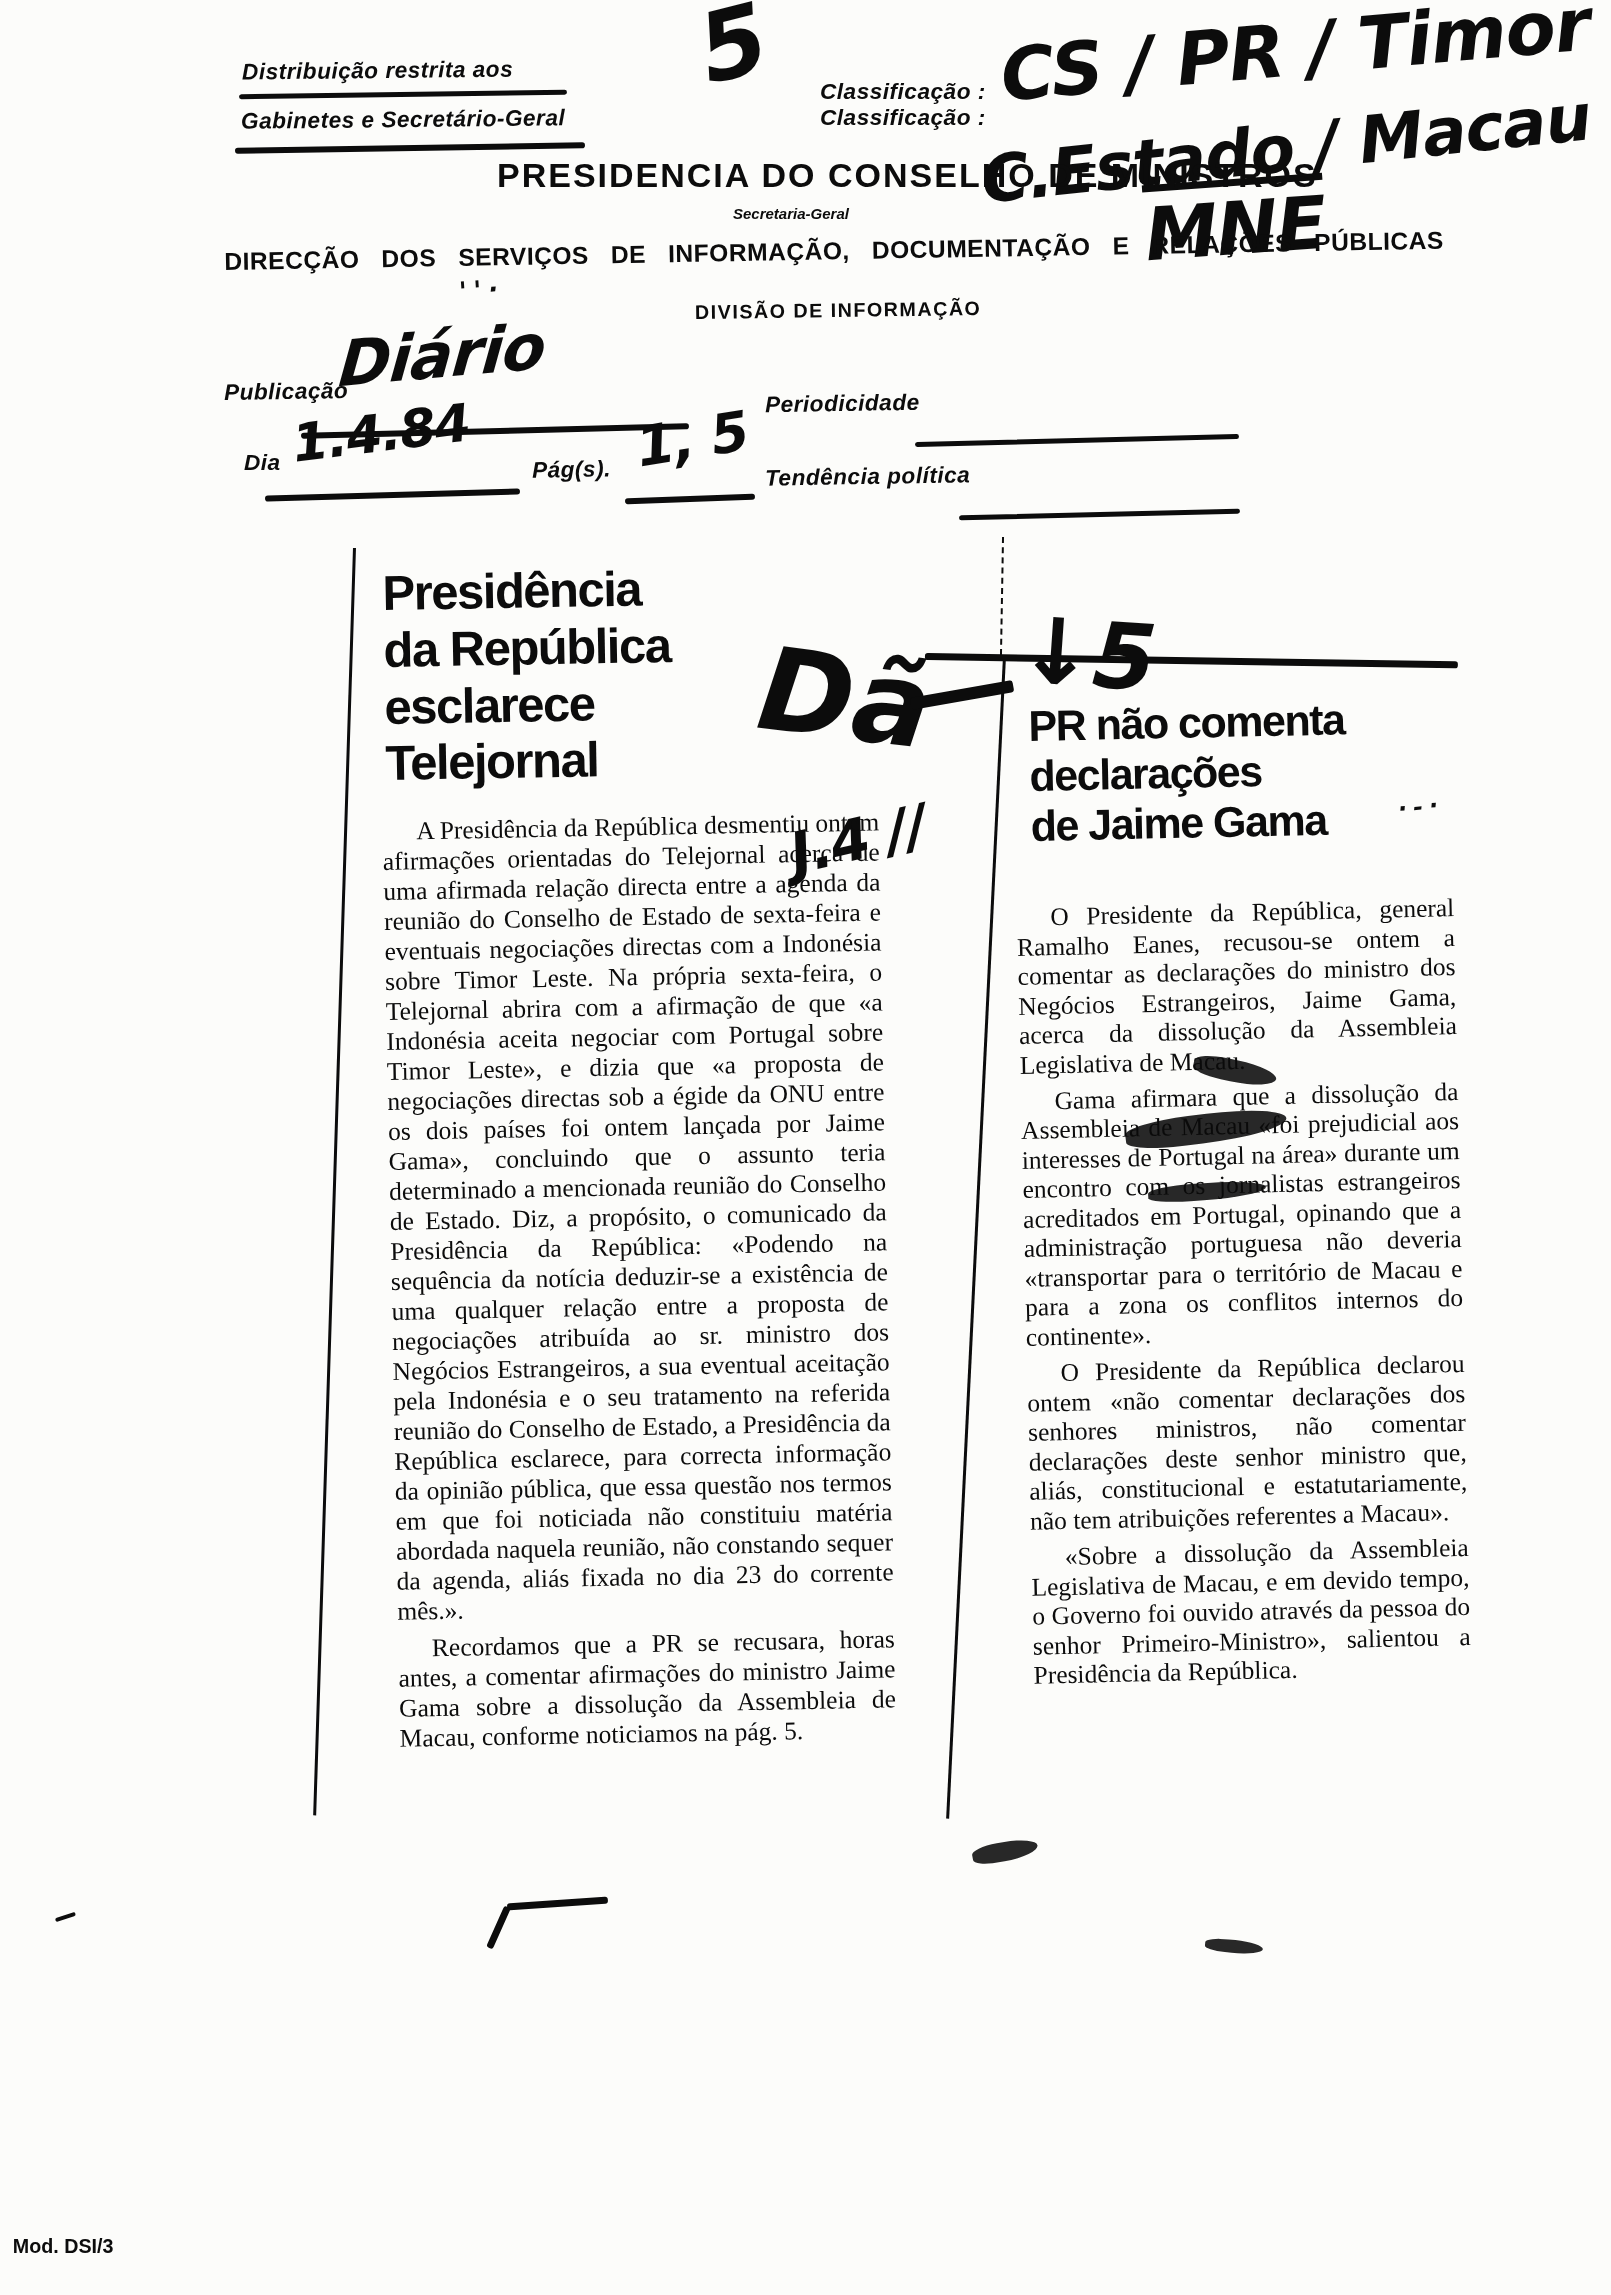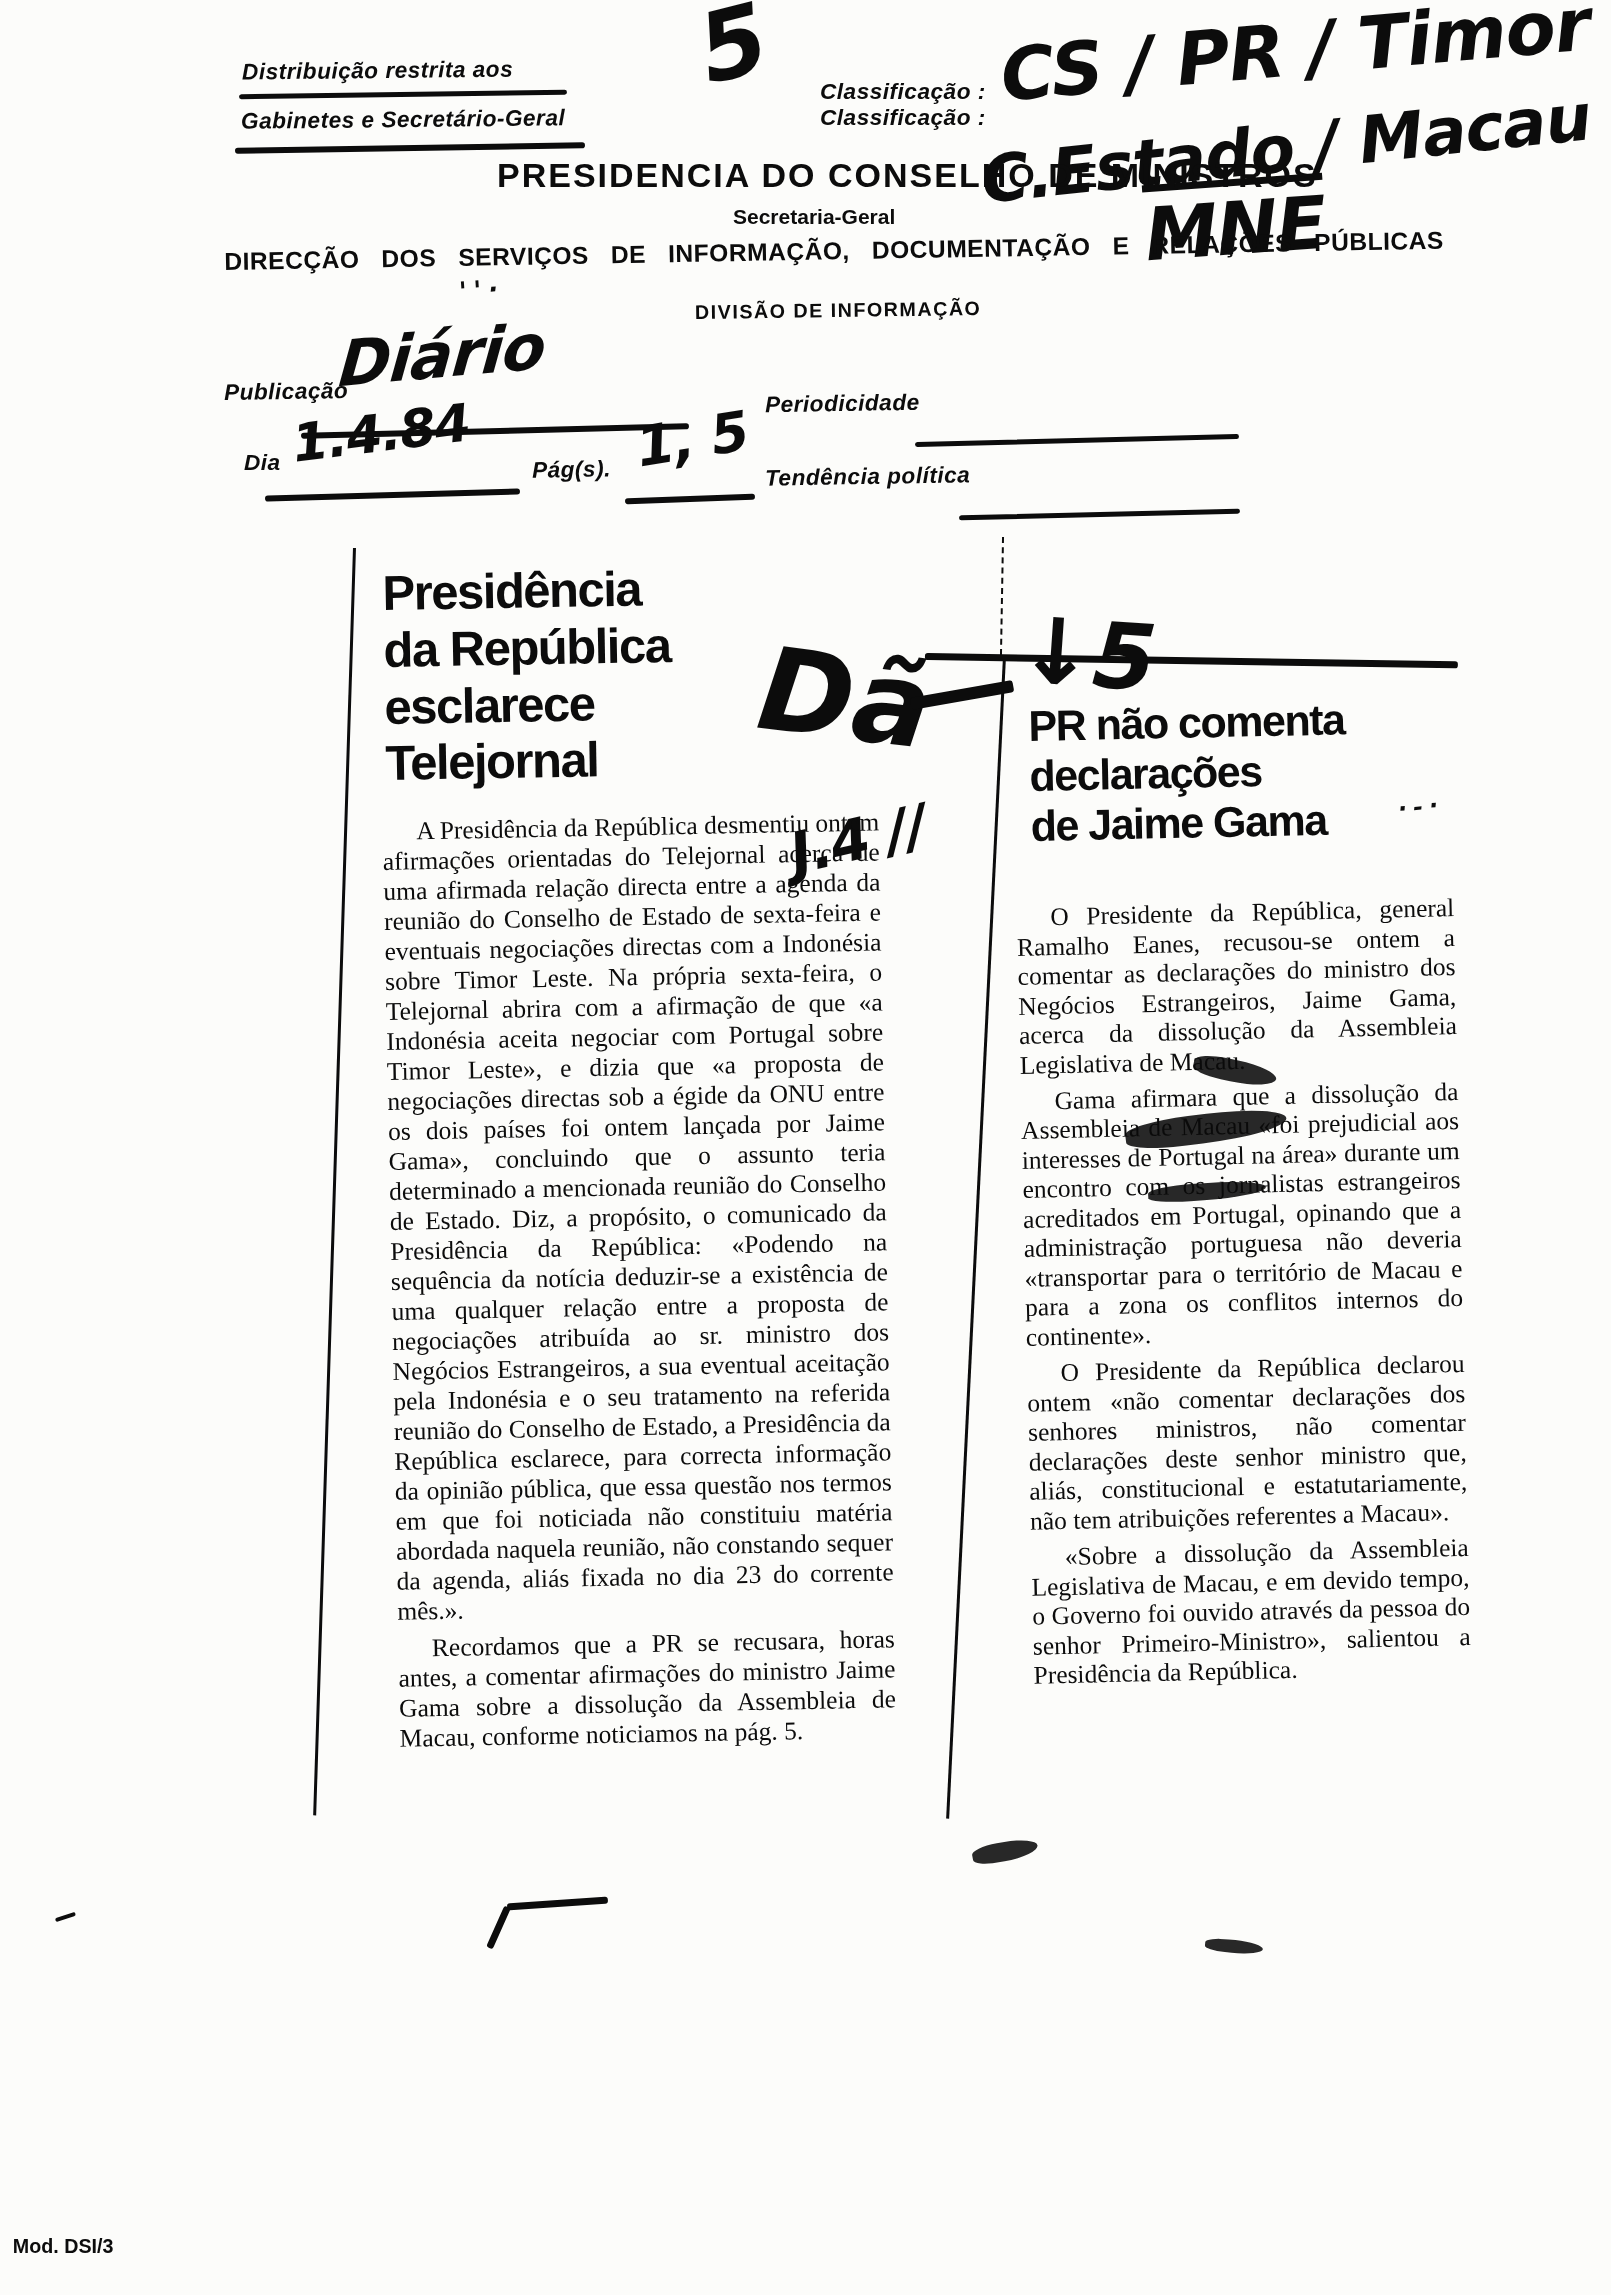--- a/index.html
+++ b/index.html
@@ -41,21 +41,21 @@
   <div class="abs hw" style="left:700px;top:-12.3px;font-size:96px;transform:rotate(-14deg);">5</div>
 
   <div class="abs flabel" style="left:820px;top:79px;font-style:italic;">Classificação :</div>
   <div class="abs flabel" style="left:820px;top:105px;">Classificação :</div>
 
   <div class="abs hw" style="left:1000px;top:7.4px;font-size:73px;transform:rotate(-5deg);">CS / PR / Timor</div>
   <div class="abs hw" style="left:980px;top:111px;font-size:65px;transform:rotate(-6deg);">C.Estado / Macau</div>
   <div class="abs hw" style="left:1145px;top:186px;font-size:73px;transform:rotate(-4deg);text-decoration:overline;">MNE</div>
 
   <div class="abs fprint" style="left:497px;top:156px;font-size:34px;letter-spacing:2px;">PRESIDENCIA DO CONSELHO DE MINISTROS</div>
-  <div class="abs fprint" style="left:733px;top:205px;font-size:21px;">Secretaria-Geral</div>
+  <div class="abs fprint" style="left:733px;top:205px;font-size:15px;font-style:italic;">Secretaria-Geral</div>
   <div class="abs fprint" style="left:224px;top:248px;font-size:24.6px;letter-spacing:0.5px;word-spacing:14.7px;transform:rotate(-1deg);transform-origin:left top;">DIRECÇÃO DOS SERVIÇOS DE INFORMAÇÃO, DOCUMENTAÇÃO E RELAÇÕES PÚBLICAS</div>
   <div class="abs fprint" style="left:695px;top:299px;font-size:19.7px;letter-spacing:1.5px;transform:rotate(-0.8deg);">DIVISÃO DE INFORMAÇÃO</div>
   <div class="abs hw" style="left:459px;top:275px;font-size:25.5px;transform:rotate(-4deg);">' ' ·</div>
 
   <div class="abs flabel" style="left:224px;top:379px;transform:rotate(-1deg);">Publicação</div>
   <div class="abs hw" style="left:339px;top:319px;font-size:63px;transform:rotate(-5deg) skewX(-10deg);">Diário</div>
   <div class="abs bar" style="left:301px;top:428px;width:388px;height:6.4px;transform:rotate(-1.4deg);"></div>
 
   <div class="abs flabel" style="left:765px;top:391px;transform:rotate(-1deg);">Periodicidade</div>
   <div class="abs bar" style="left:915px;top:438px;width:324px;height:5.4px;transform:rotate(-1.4deg);"></div>

